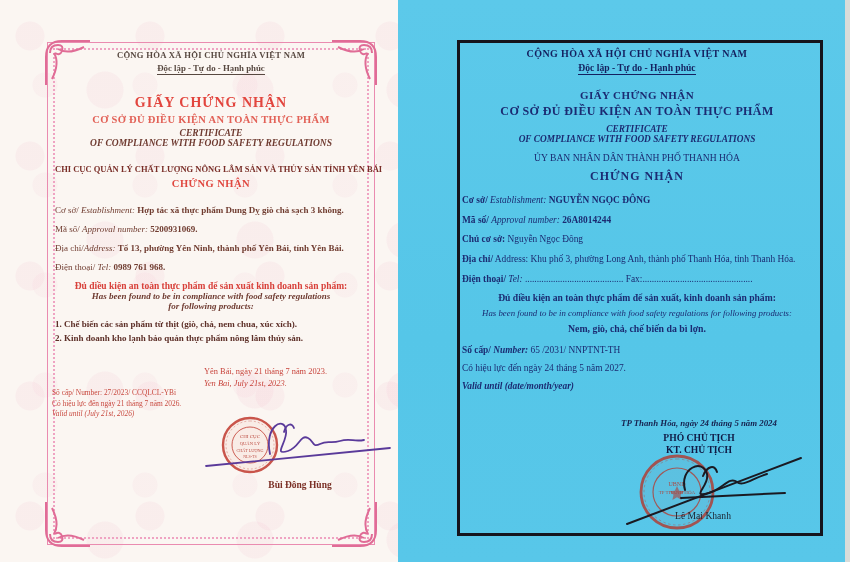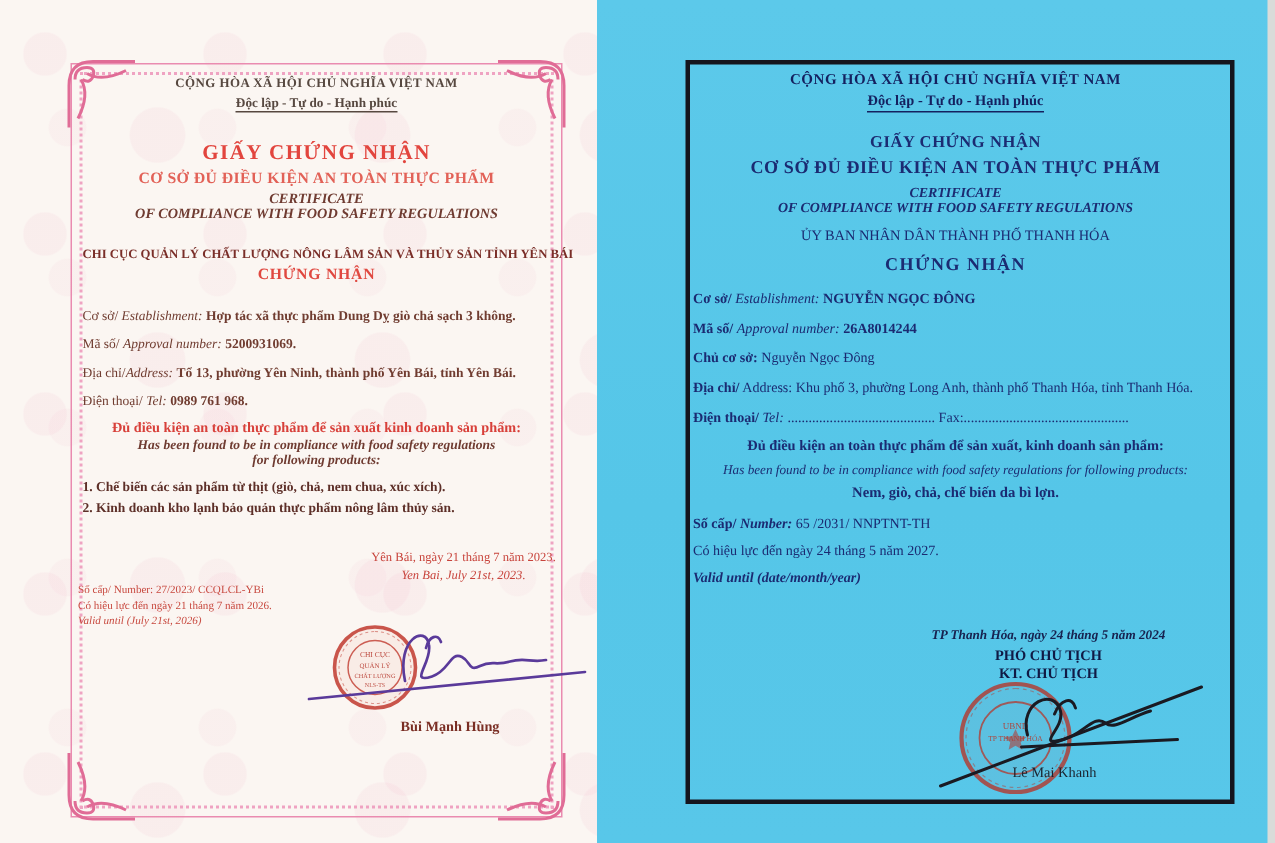--- a/index.html
+++ b/index.html
@@ -51,21 +51,21 @@
   .l-field .en{font-style:italic;}
   .l-field .val{font-weight:bold;}
   .l-stmt{margin-top:4px;font-size:9.5px;font-weight:bold;color:#d8403a;text-align:center;}
   .l-stmt-en{font-size:9px;font-style:italic;font-weight:bold;color:#6f3b31;}
   .l-products{margin-top:8px;text-align:left;font-size:9px;font-weight:bold;color:#5d2f28;}
   .l-products div{margin-bottom:4px;}
 
   .l-meta{position:absolute;left:52px;top:388px;width:165px;text-align:left;
           font-size:7.4px;color:#c84a40;line-height:1.45;}
   .l-meta .it{font-style:italic;}
-  .l-issue{position:absolute;left:224px;top:366px;width:170px;text-align:center;
+  .l-issue{position:absolute;left:204px;top:366px;width:170px;text-align:left;
            font-size:8.4px;color:#c8443c;line-height:1.4;}
   .l-issue .it{font-style:italic;}
   .l-issue .boss{font-weight:bold;color:#8c2c24;font-size:8.8px;}
   .l-name{position:absolute;left:235px;top:480px;width:130px;text-align:center;
           font-size:9.5px;font-weight:bold;color:#7a2e24;}
   .l-seal{position:absolute;left:220px;top:415px;width:60px;height:60px;filter:blur(.3px);}
   .l-sign{position:absolute;left:200px;top:410px;width:195px;height:62px;}
 
   
   .page-right{
@@ -231,21 +231,21 @@
     <div class="l-sign">
       <svg class="sign-svg" viewBox="0 0 195 62">
         <g fill="none" stroke="#5a3a9a" stroke-width="1.8" stroke-linecap="round">
           <path d="M6,56 L190,38"></path>
           <path d="M70,44 C64,16 84,6 86,20 C88,32 72,46 88,41 C100,37 100,24 108,28 C114,31 112,38 120,34 C128,30 130,34 140,31 C150,28 154,32 164,30"></path>
           <path d="M84,22 C86,14 92,12 94,18"></path>
         </g>
       </svg>
     </div>
 
-    <div class="l-name">Bùi Mạnh Hùng</div>
+    <div class="l-name">Bùi Đông Hùng</div>
   </div>
 
   <div class="page-right">
     <div class="black-box"></div>
     <div class="edge"></div>
 
     <div class="r-content">
       <div class="r-nat">CỘNG HÒA XÃ HỘI CHỦ NGHĨA VIỆT NAM</div>
       <div class="r-motto"><span>Độc lập - Tự do - Hạnh phúc</span></div>
       <div class="r-title1">GIẤY CHỨNG NHẬN</div>

